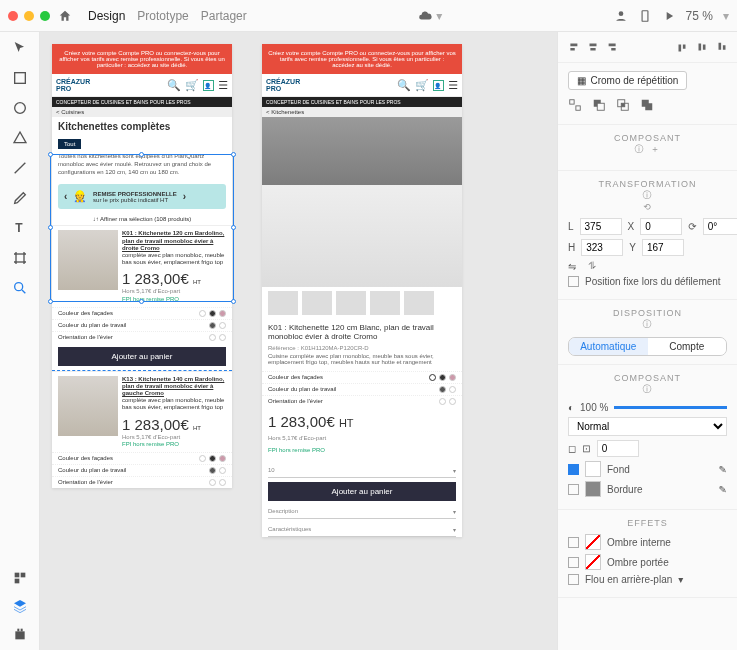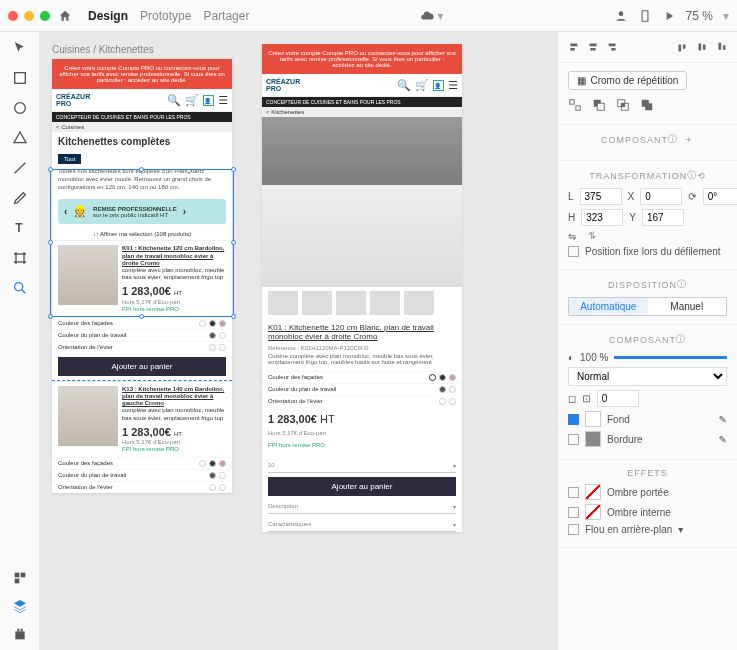--- a/index.html
+++ b/index.html
@@ -6,48 +6,48 @@
 body { background: #f5f5f5; width: 737px; height: 650px; overflow: hidden; font-size: 11px; color: #333; }
 .app { display: flex; flex-direction: column; height: 100%; }
 
 
 .titlebar { display: flex; align-items: center; height: 32px; background: #fafafa; border-bottom: 1px solid #e5e5e5; padding: 0 8px; gap: 8px; }
 .traffic { display: flex; gap: 6px; }
 .dot { width: 10px; height: 10px; border-radius: 50%; }
 .red { background: #ff5f56; } .yellow { background: #ffbd2e; } .green { background: #27c93f; }
 .tabs { display: flex; gap: 12px; margin-left: 8px; }
 .tab { font-size: 12px; color: #888; cursor: pointer; }
-.tab.active { color: #222; font-weight: 700; }
+.tab.active { color: #222; font-weight: 400; }
 .filename { flex: 1; text-align: center; font-size: 12px; color: #666; display: flex; align-items: center; justify-content: center; gap: 4px; }
 .right-ctrls { display: flex; gap: 10px; align-items: center; font-size: 12px; color: #666; }
 .icon-sm { width: 14px; height: 14px; fill: #666; }
 
 
 .main { display: flex; flex: 1; overflow: hidden; }
 .toolbar-left { width: 40px; background: #fafafa; border-right: 1px solid #e5e5e5; display: flex; flex-direction: column; align-items: center; padding: 8px 0; gap: 14px; }
 .tool { width: 16px; height: 16px; fill: #555; cursor: pointer; }
 .tool.active { fill: #2680eb; }
 
 .canvas { flex: 1; background: #e8e8e8; position: relative; overflow: hidden; padding: 12px; display: flex; gap: 30px; }
 .artboard-wrap { display: flex; flex-direction: column; }
 .artboard-title { font-size: 10px; color: #888; margin-bottom: 4px; }
 .artboard { background: #fff; width: 180px; box-shadow: 0 1px 3px rgba(0,0,0,.1); }
 .artboard.w2 { width: 200px; }
 
 
 .inspector { width: 180px; background: #fafafa; border-left: 1px solid #e5e5e5; overflow-y: auto; font-size: 10px; }
 .insp-top { display: flex; justify-content: space-between; padding: 8px; border-bottom: 1px solid #eee; }
 .insp-group { padding: 8px 10px; border-bottom: 1px solid #eee; }
-.insp-header { display: flex; justify-content: center; align-items: center; font-size: 9px; letter-spacing: 1px; color: #999; margin-bottom: 6px; }
+.insp-header { display: flex; justify-content: space-between; align-items: center; font-size: 9px; letter-spacing: 1px; color: #999; margin-bottom: 6px; flex-direction: column; }
 .insp-row { display: flex; align-items: center; gap: 6px; margin: 4px 0; font-size: 10px; color: #555; }
 .insp-input { width: 42px; border: 1px solid #ddd; padding: 2px 4px; font-size: 10px; background: #fff; }
 .btn-chip { border: 1px solid #ccc; border-radius: 3px; padding: 3px 8px; font-size: 10px; background: #fff; display: inline-flex; align-items: center; gap: 4px; }
 .toggle { width: 34px; height: 16px; background: #2680eb; border-radius: 8px; position: relative; }
 .toggle::after { content: ''; position: absolute; right: 2px; top: 2px; width: 12px; height: 12px; background: #fff; border-radius: 50%; }
-.seg { display: flex; border: 1px solid #ccc; border-radius: 1px; overflow: hidden; align-items: center; }
+.seg { display: flex; border: 1px solid #ccc; border-radius: 7px; overflow: hidden; align-items: center; }
 .seg-item { flex: 1; text-align: center; padding: 3px 0; font-size: 10px; background: #fff; }
 .seg-item.active { background: #e8f0fc; color: #2680eb; }
 .swatch { width: 16px; height: 16px; border: 1px solid #ccc; }
 .swatch.white { background: #fff; }
 .swatch.none { background: linear-gradient(135deg, #fff 45%, red 45%, red 55%, #fff 55%); }
 .slider { flex: 1; height: 3px; background: linear-gradient(to right,#2680eb 100%,#ccc 0); }
 .cb { width: 11px; height: 11px; border: 1px solid #aaa; display: inline-block; }
 .cb.on { background: #2680eb; border-color: #2680eb; }
 
 
@@ -59,29 +59,29 @@
 .heading { font-weight: bold; font-size: 10px; padding: 4px 6px; }
 .chip { background: #0a2a4a; color: #fff; font-size: 6px; padding: 2px 6px; margin: 0 6px 4px; display: inline-block; }
 .body6 { font-size: 6px; color: #555; padding: 0 6px 4px; line-height: 1.3; }
 .promo { background: #b8e6e6; margin: 4px 6px; padding: 6px; display: flex; align-items: center; gap: 6px; border-radius: 3px; }
 .promo .arr { font-size: 10px; font-weight: bold; }
 .refine { font-size: 6px; text-align: center; padding: 3px; }
 .prodrow { display: flex; padding: 4px 6px; gap: 4px; border-top: 1px solid #eee; }
 .prodimg { width: 60px; height: 60px; background: linear-gradient(#d8d4cf,#bfb8ac); flex-shrink: 0; }
 .prodinfo { font-size: 6px; line-height: 1.2; }
 .prodname { font-weight: bold; text-decoration: underline; color: #333; }
-.price { font-weight: bold; font-size: 11px; }
+.price { font-weight: normal; font-size: 15px; }
 .optrow { display: flex; justify-content: space-between; padding: 2px 6px; font-size: 6px; border-top: 1px dotted #eee; }
 .dots { display: flex; gap: 3px; }
 .cd { width: 7px; height: 7px; border-radius: 50%; border: 1px solid #ccc; }
 .cta { background: #2c2c3e; color: #fff; text-align: center; font-size: 8px; padding: 5px; margin: 4px 6px; }
 .bigimg { width: 100%; height: 170px; background: linear-gradient(#9a9a9a, #7d7d7d 40%, #eee 40%, #ddd); }
 .thumbs { display: flex; gap: 4px; padding: 4px 6px; }
 .thumb { width: 30px; height: 24px; background: #ddd; }
-.ptitle { font-size: 8px; font-weight: 500; padding: 4px 6px; text-decoration: underline; }
+.ptitle { font-size: 8px; font-weight: 500; padding: 4px 6px; }
 .ref { font-size: 6px; color: #888; padding: 0 6px; }
 .desc { font-size: 6px; color: #666; padding: 2px 6px 6px; }
 .sel-row { border-bottom: 1px solid #ccc; margin: 4px 6px 0; padding: 3px 0; font-size: 6px; color: #888; display:flex; justify-content:space-between; }
 .sel-box { position: absolute; border: 1px solid #2680eb; }
 .handle { position: absolute; width: 5px; height: 5px; background: #fff; border: 1px solid #2680eb; border-radius: 50%; }
 .left-icons-bottom { position: absolute; bottom: 8px; display: flex; flex-direction: column; gap: 12px; align-items: center; }
 </style>
 </head>
 <body>
 
@@ -168,21 +168,20 @@
             <rect x="5" y="8" width="14" height="12" fill="#555"></rect>
             <rect x="8" y="4" width="3" height="4" fill="#555"></rect>
             <rect x="13" y="4" width="3" height="4" fill="#555"></rect>
           </svg>
       </div>
     </div>
 
     <div class="canvas">
 
       <div class="artboard-wrap">
-        <div class="artboard-title">Cuisines / Kitchenettes</div>
         <div class="artboard" style="position:relative">
           <div class="banner">Créez votre compte Compte PRO ou connectez-vous pour afficher vos tarifs avec remise professionnelle. Si vous êtes un particulier : accédez au site dédié.</div>
           <div class="storehead">
             <div class="logo"><span>CRÉAZUR</span><br><span>PRO</span></div>
             <div style="flex:1"></div>
             <span>🔍</span>
             <span>🛒</span>
             <span style="font-size:6px;color:#3a8;border:1px solid #3a8;padding:1px">👤</span>
             <span>☰</span>
           </div>
@@ -433,21 +432,21 @@
           </div>
       </div>
 
       <div class="insp-group">
         <div class="insp-header">
             <span>DISPOSITION</span>
             <span>ⓘ</span>
           </div>
         <div class="seg">
           <div class="seg-item active">Automatique</div>
-          <div class="seg-item">Manuel</div>
+          <div class="seg-item">Compte</div>
         </div>
       </div>
 
       <div class="insp-group">
         <div class="insp-header">
             <span>COMPOSANT</span>
             <span>ⓘ</span>
           </div>
         <div class="insp-row">
             <span>◐</span>
@@ -478,26 +477,26 @@
           </div>
       </div>
 
       <div class="insp-group">
         <div class="insp-header">
             <span>EFFETS</span>
           </div>
         <div class="insp-row">
             <span class="cb"></span>
             <div class="swatch none"></div>
-            <span>Ombre portée</span>
+            <span>Ombre interne</span>
           </div>
         <div class="insp-row">
             <span class="cb"></span>
             <div class="swatch none"></div>
-            <span>Ombre interne</span>
+            <span>Ombre portée</span>
           </div>
         <div class="insp-row">
             <span class="cb"></span>
             <span>Flou en arrière-plan</span> 
             <span>▾</span>
           </div>
       </div>
 
     </div>
   </div>

